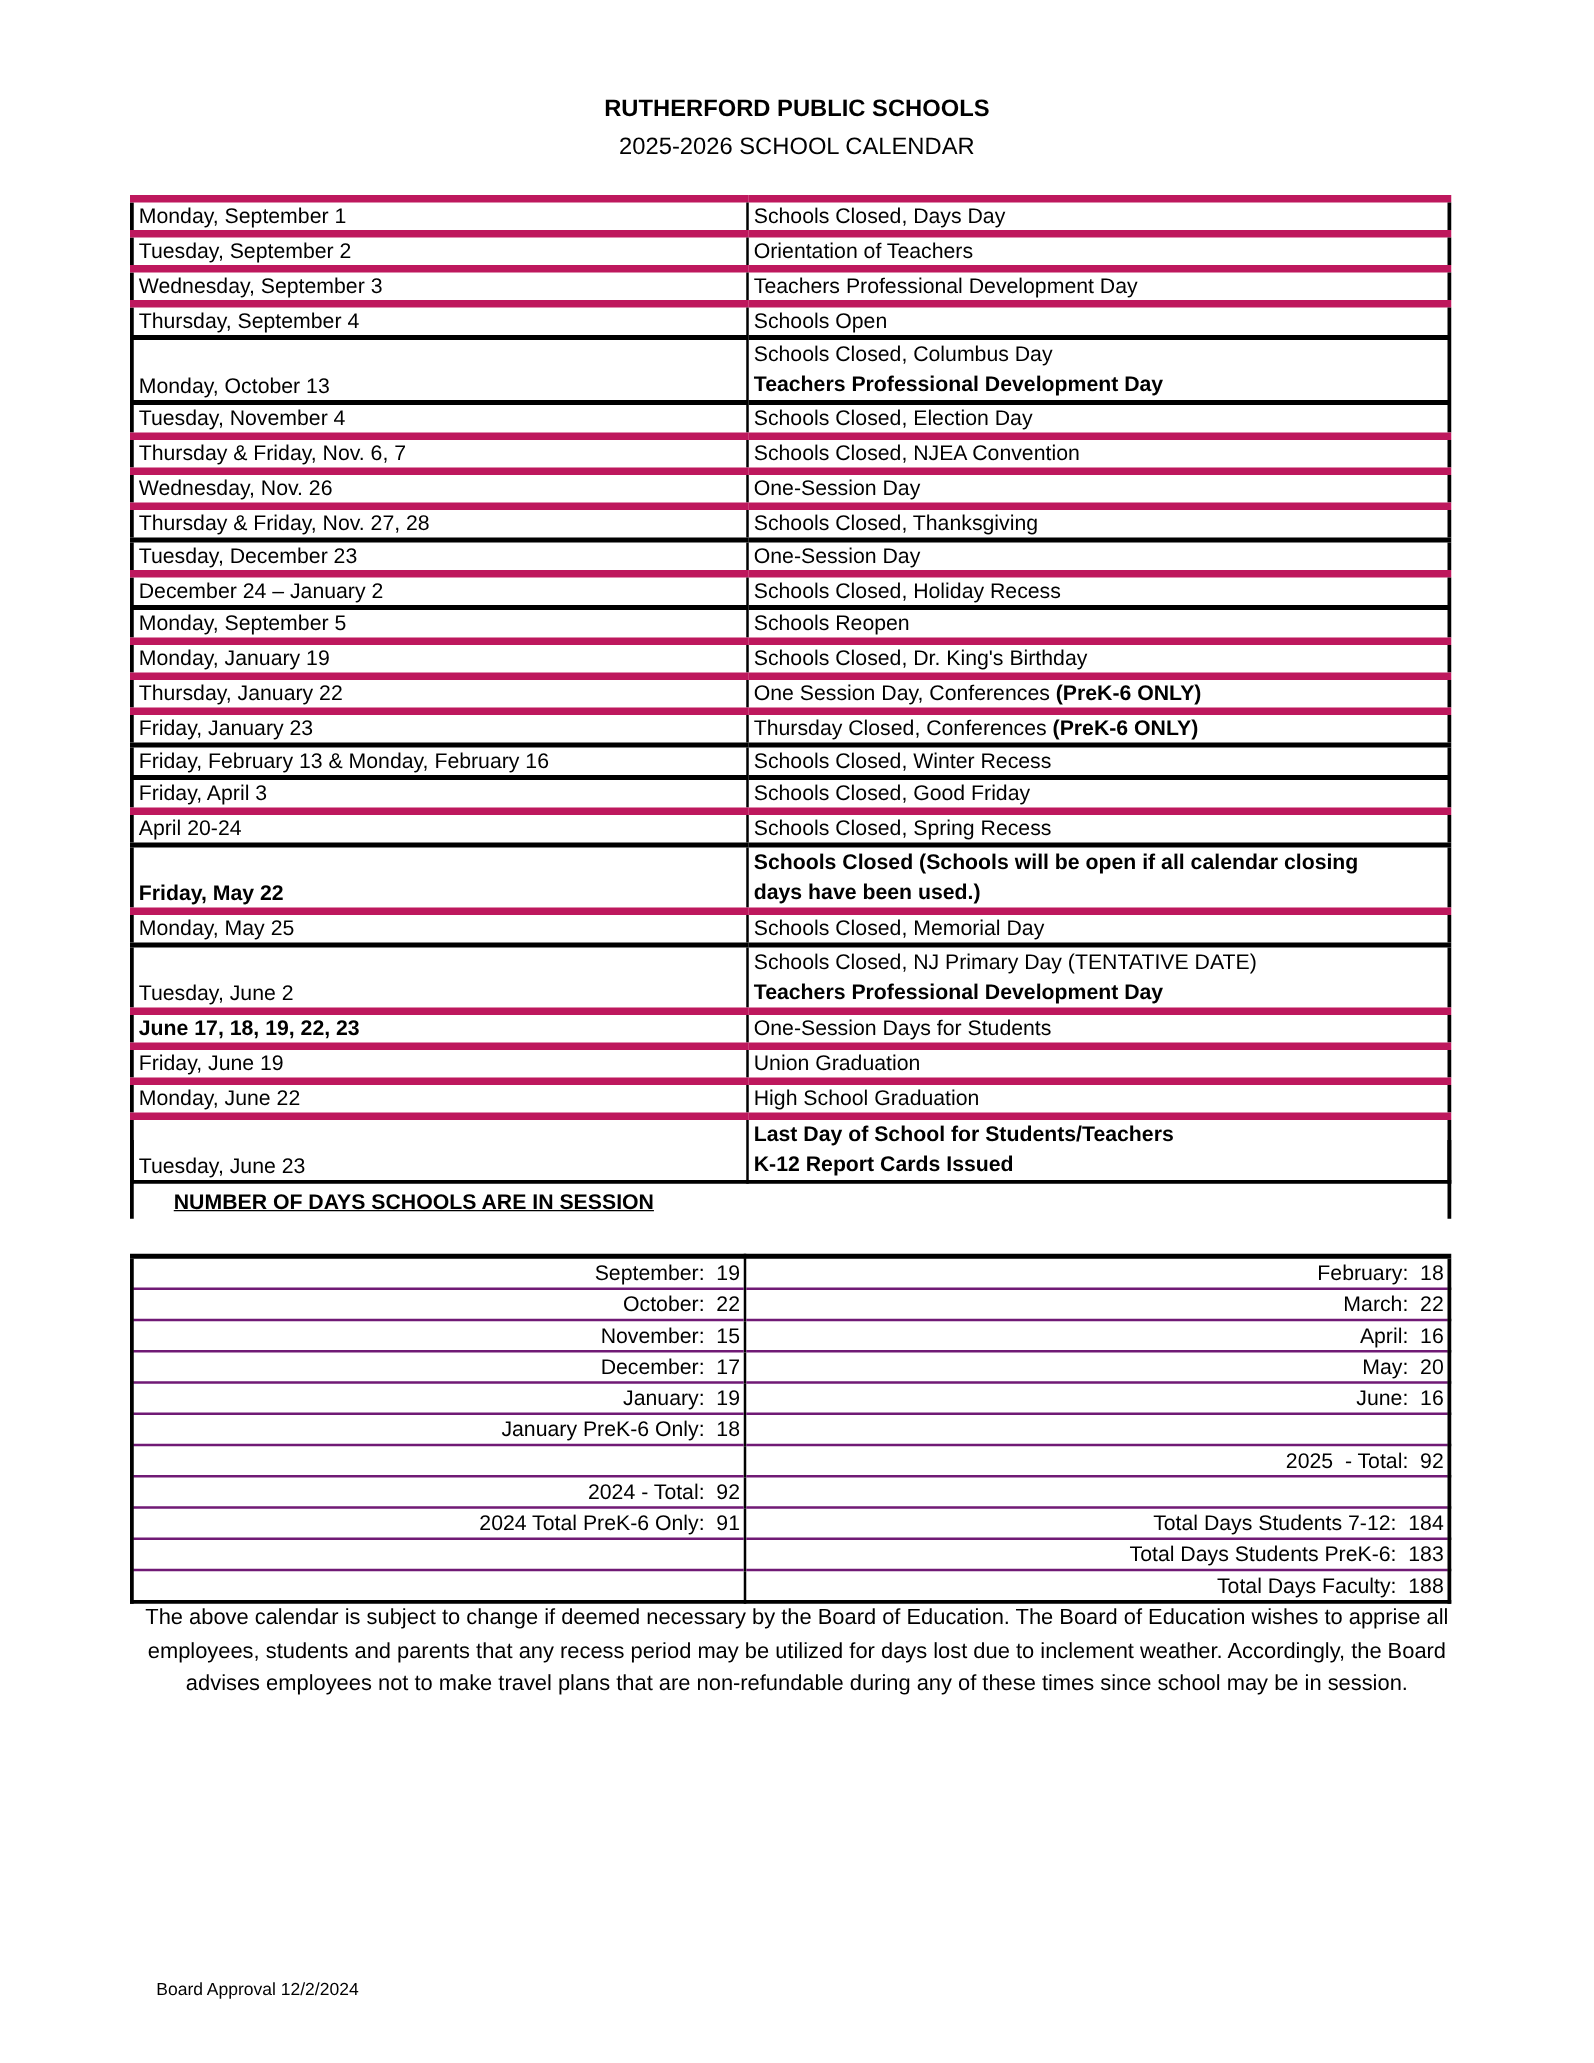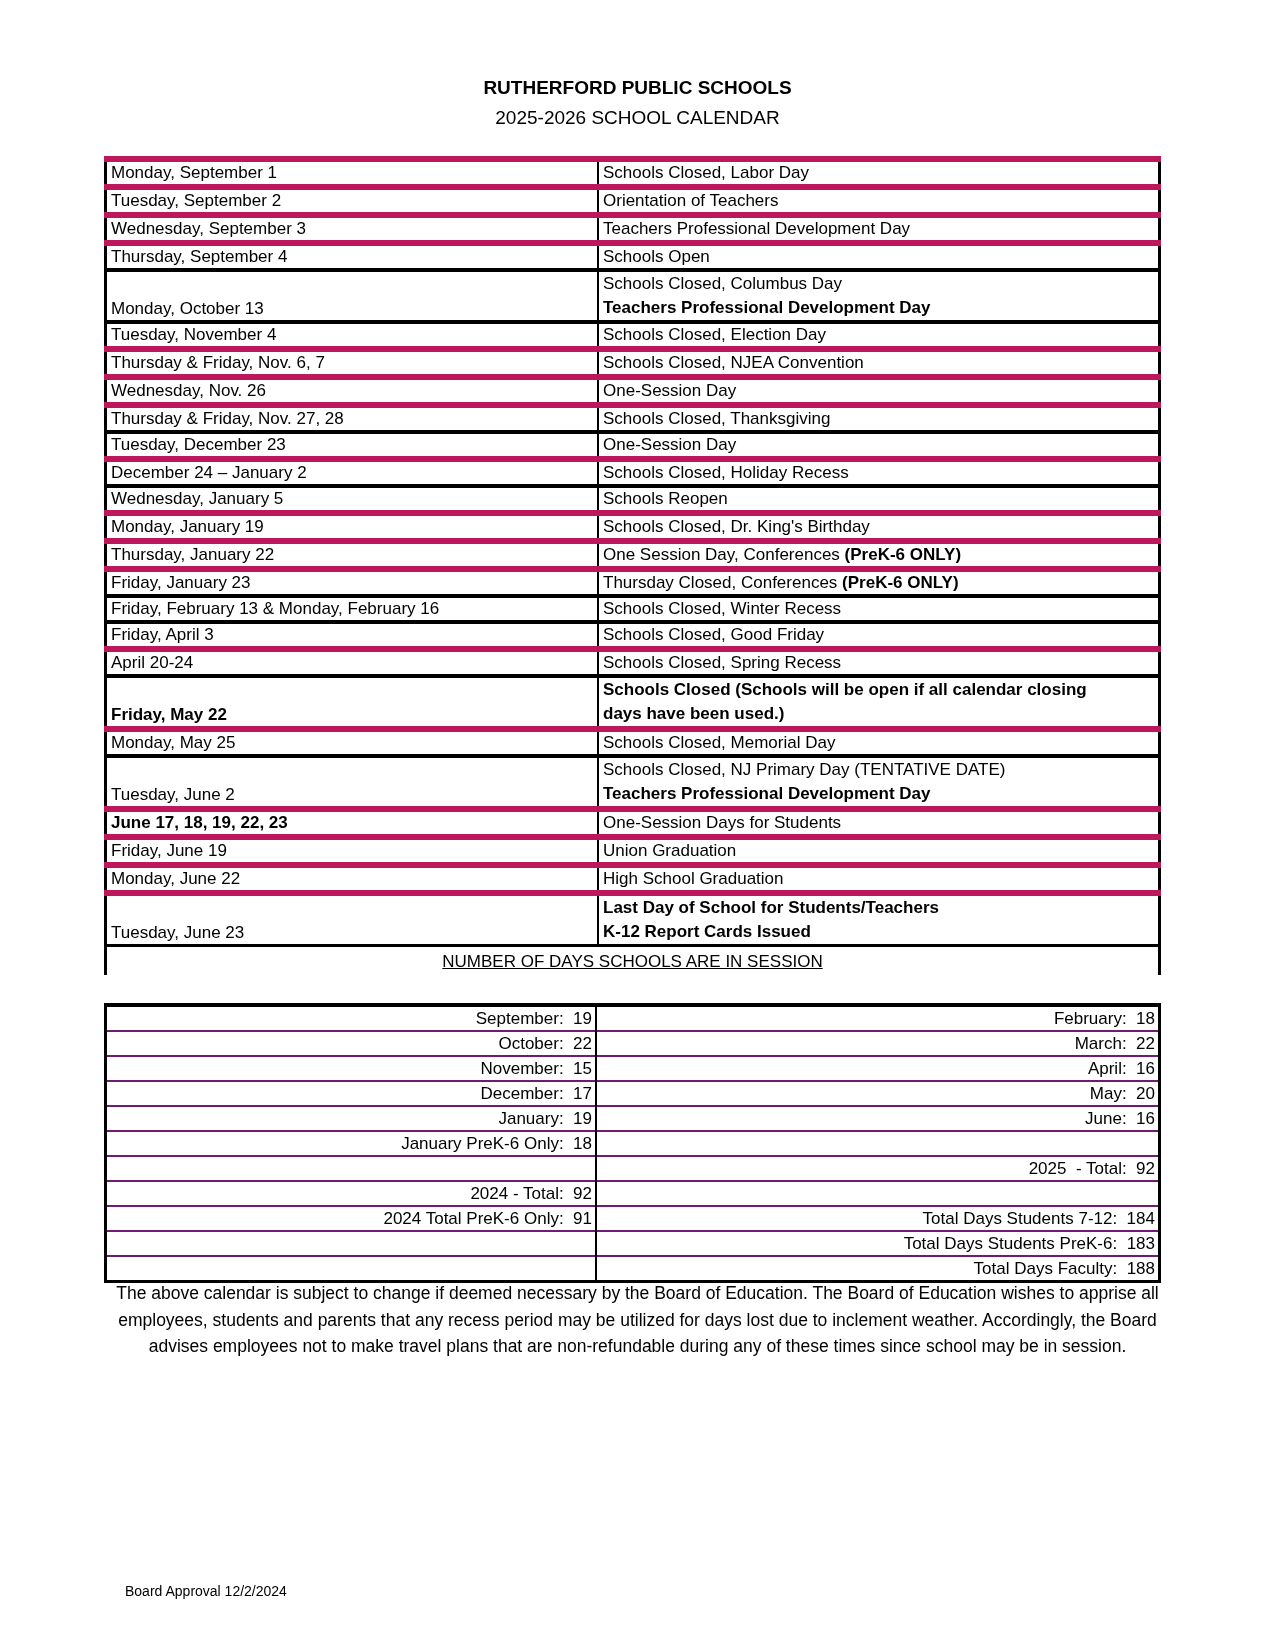--- a/index.html
+++ b/index.html
@@ -9,39 +9,39 @@
   .t2 { top: 107px; }
   table { border-collapse: collapse; position: absolute; left: 104px; width: 1057px; table-layout: fixed; }
   #events { top: 156px; border: 3px solid #000; }
   #events td { border-top: 6px solid #be185d; padding: 0 4px; font-size: 17px; height: 22px; line-height: 22px; vertical-align: bottom; white-space: nowrap; overflow: hidden; }
   #events td.c1 { width: 482px; border-right: 2px solid #000; }
   #events tr.thick td { border-top: 4px solid #000; }
   #events tr.dbl td { height: 48px; }
   #events td .l { display: block; height: 24px; line-height: 24px; }
   .b { font-weight: bold; }
   #summary-head { position: absolute; top: 912px; left: 104px; width: 1057px; height: 63px; border-left: 3px solid #000; border-right: 3px solid #000; box-sizing: border-box; }
-  #summary-head .h { position: absolute; bottom: 3px; left: 0; width: 100%; text-align: center; font-weight: normal; text-decoration: underline; font-size: 17px; }
+  #summary-head .h { position: absolute; bottom: 3px; left: 0; width: 100%; font-weight: bold; text-decoration: underline; font-size: 17px; padding-left: 32px; }
   #summary { top: 975px; border: 3px solid #000; border-top: 4px solid #000; margin-top: 28px; }
   #summary td { border-top: 2px solid #701a75; height: 23px; line-height: 23px; font-size: 17px; text-align: right; padding: 0 3px; white-space: pre; }
   #summary tr:first-child td { border-top: none; }
   #summary td.c1 { width: 482px; border-right: 2px solid #000; }
   .note { position: absolute; top: 1280px; left: 110px; width: 1055px; text-align: center; font-size: 17.5px; line-height: 26.5px; }
   .footer { position: absolute; top: 1583px; left: 93px; font-size: 14px; margin-left: 32px; }
 </style>
 </head>
 <body>
 
 <div class="title t1">RUTHERFORD PUBLIC SCHOOLS</div>
 <div class="title t2">2025-2026 SCHOOL CALENDAR</div>
 
 <table id="events">
   <tbody id="events-body">
       <tr>
         <td class="c1">Monday, September 1</td>
-        <td><span class="">Schools Closed, Labor Day</span></td>
+        <td><span class="">Schools Closed, Days Day</span></td>
       </tr>
       <tr>
         <td class="c1">Tuesday, September 2</td>
         <td><span class="">Orientation of Teachers</span></td>
       </tr>
       <tr>
         <td class="c1">Wednesday, September 3</td>
         <td><span class="">Teachers Professional Development Day</span></td>
       </tr>
       <tr>
@@ -73,21 +73,21 @@
       </tr>
       <tr class="thick">
         <td class="c1">Tuesday, December 23</td>
         <td><span class="">One-Session Day</span></td>
       </tr>
       <tr>
         <td class="c1">December 24 – January 2</td>
         <td><span class="">Schools Closed, Holiday Recess</span></td>
       </tr>
       <tr class="thick">
-        <td class="c1">Wednesday, January 5</td>
+        <td class="c1">Monday, September 5</td>
         <td><span class="">Schools Reopen</span></td>
       </tr>
       <tr>
         <td class="c1">Monday, January 19</td>
         <td><span class="">Schools Closed, Dr. King's Birthday</span></td>
       </tr>
       <tr>
         <td class="c1">Thursday, January 22</td>
         <td><span class="">One Session Day, Conferences </span><span class="b">(PreK-6 ONLY)</span></td>
       </tr>

